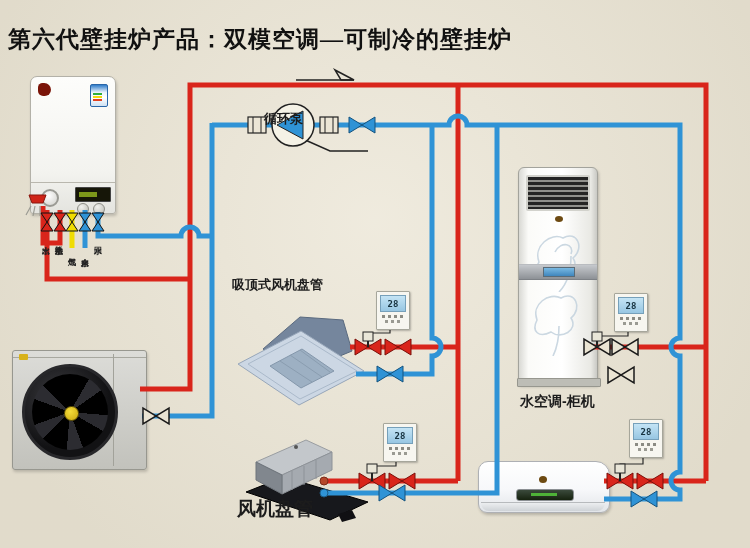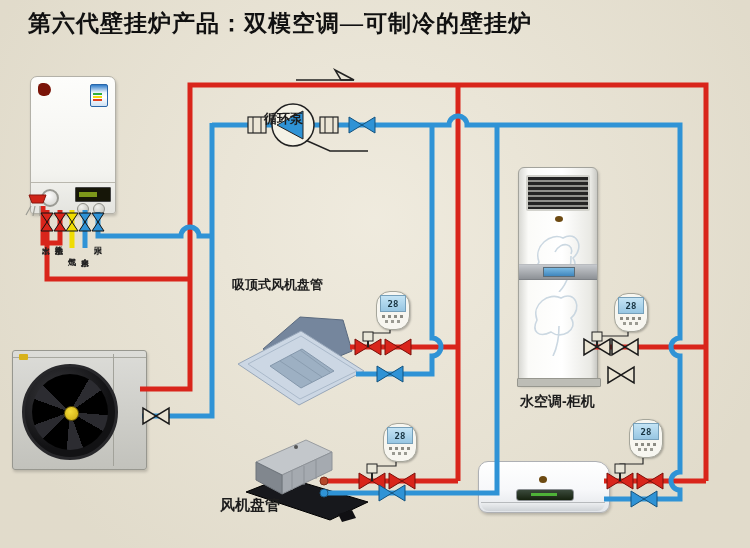--- a/index.html
+++ b/index.html
@@ -7,27 +7,27 @@
     --pipe-hot:#D9251B;
     --pipe-cold:#2F93D6;
     --pipe-gas:#F0DC00;
     --accent-dark:#222222;
   }
   html,body{margin:0;padding:0;}
   body{font-family:"Liberation Sans","DejaVu Sans",sans-serif;}
   .stage{position:relative;width:750px;height:548px;overflow:hidden;
          background:var(--background);
          background-image:radial-gradient(circle at 50% 40%, rgba(255,255,255,.25), rgba(0,0,0,.04) 85%);}
-  .title{position:absolute;left:8px;top:8px;width:560px;font-size:23px;font-weight:bold;
-         color:#111;letter-spacing:1px;font-family:"Liberation Serif","DejaVu Serif",serif;margin-left:20px;}
+  .title{position:absolute;left:8px;top:24px;width:560px;font-size:23px;font-weight:bold;
+         color:#111;letter-spacing:1px;font-family:"Liberation Serif","DejaVu Serif",serif;}
   .lbl{position:absolute;font-weight:bold;color:#1c1c1c;white-space:nowrap;}
   .lbl-pump{left:264px;top:90px;font-size:13px;margin-top:20px;}
   .lbl-cassette{left:232px;top:276px;font-size:13px;}
   .lbl-floor{left:520px;top:393px;font-size:14px;}
-  .lbl-fancoil{left:220px;top:496px;font-size:15px;font-family:Liberation Serif, serif;}
+  .lbl-fancoil{left:237px;top:496px;font-size:19px;font-family:Liberation Serif, serif;}
   .port-label{position:absolute;top:240px;writing-mode:vertical-rl;text-orientation:upright;
               font-size:8px;line-height:1;font-weight:bold;color:#222;letter-spacing:0;}
   svg.overlay{position:absolute;left:0;top:0;}
 
   
   .boiler{position:absolute;left:30px;top:76px;width:84px;height:136px;
           background:linear-gradient(180deg,#fdfdfb 0%,#f3f3ef 70%,#e4e4df 100%);
           border:1px solid #b3b1a8;border-radius:7px 7px 3px 3px;
           box-shadow:1px 2px 3px rgba(0,0,0,.18);}
   .boiler .logo{position:absolute;left:7px;top:6px;width:13px;height:13px;background:#7a1408;
@@ -80,21 +80,21 @@
           border:1px solid #aeb0b4;border-radius:10px 14px 9px 9px;box-shadow:1px 2px 3px rgba(0,0,0,.2);}
   .wallac .wlogo{position:absolute;left:60px;top:14px;width:8px;height:7px;background:#6d4a12;border-radius:50%;}
   .wallac .wdisp{position:absolute;left:37px;top:27px;width:56px;height:10px;border-radius:3px;
           background:linear-gradient(180deg,#3b4a3c,#16220f);border:1px solid #8b8f93;}
   .wallac .wdisp:before{content:"";position:absolute;left:14px;top:3px;width:26px;height:3px;background:#57d13c;opacity:.8;}
   .wallac .flap{position:absolute;left:2px;bottom:1px;width:124px;height:8px;background:linear-gradient(180deg,#eceef0,#cfd3d7);
           border-top:1px solid #b7babd;border-radius:0 0 8px 8px;}
 
   
   .tstat{position:absolute;width:32px;height:37px;background:#f7f6f0;border:1px solid #a6a69b;
-         border-radius:14px;box-shadow:1px 1px 2px rgba(0,0,0,.25);}
+         border-radius:1px;box-shadow:1px 1px 2px rgba(0,0,0,.25);}
   .tstat .screen{margin:3px auto 0;width:24px;height:15px;background:linear-gradient(180deg,#c4e4f5,#97c6e2);
          border:1px solid #76a0ba;font-size:9px;font-weight:bold;color:#16323f;
          display:flex;align-items:center;justify-content:center;font-family:"DejaVu Sans Mono",monospace;}
   .tstat .btns{margin:3px auto 0;width:22px;height:3px;
          background:repeating-linear-gradient(90deg,#8b8b83 0 3px,transparent 3px 6px);}
   .tstat .btns2{margin:2px auto 0;width:16px;height:3px;
          background:repeating-linear-gradient(90deg,#9a9a92 0 3px,transparent 3px 6px);}
 </style>
 </head>
 <body>

